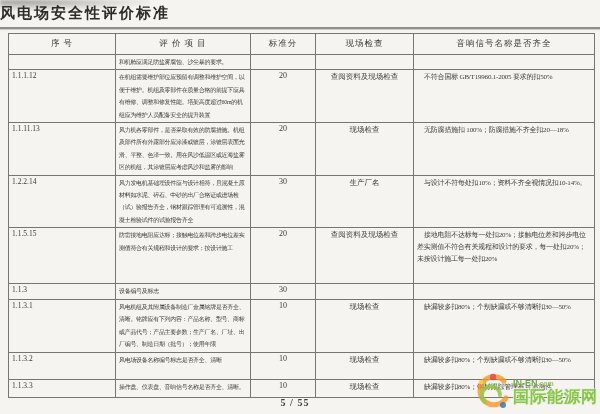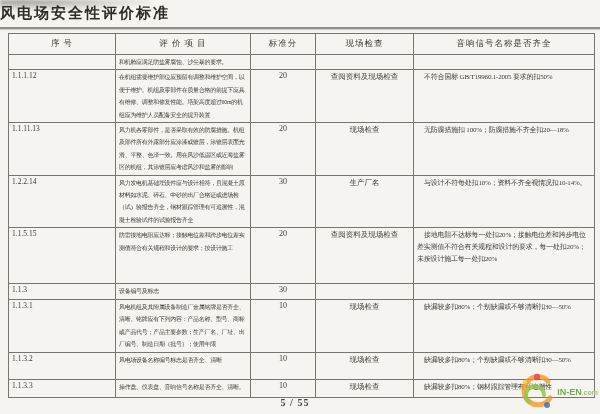--- a/index.html
+++ b/index.html
@@ -171,14 +171,15 @@
 <div class="watermark">
   <svg class="wm-logo" viewBox="0 0 38 40" xmlns="http://www.w3.org/2000/svg">
     <path d="M31 9 A14 14 0 1 0 33 26" fill="none" stroke="#f7941d" stroke-width="5" stroke-linecap="round" opacity="0.85"></path>
     <path d="M12 30 A9 9 0 1 1 27 23" fill="none" stroke="#8dc63f" stroke-width="4" stroke-linecap="round" opacity="0.9"></path>
     <circle cx="20" cy="5" r="3.2" fill="#e8423c" opacity="0.9"></circle>
     <circle cx="8" cy="10" r="2.3" fill="#f5d22e" opacity="0.9"></circle>
     <circle cx="30" cy="33" r="3" fill="#2b6cb5" opacity="0.85"></circle>
   </svg>
   <div class="wm-texts">
     <div class="wm-site"><span>IN-EN</span><span class="wm-dotcom">.com</span></div>
+    <div class="wm-name">国际能源网</div>
   </div>
 </div>
 
 </body></html>

